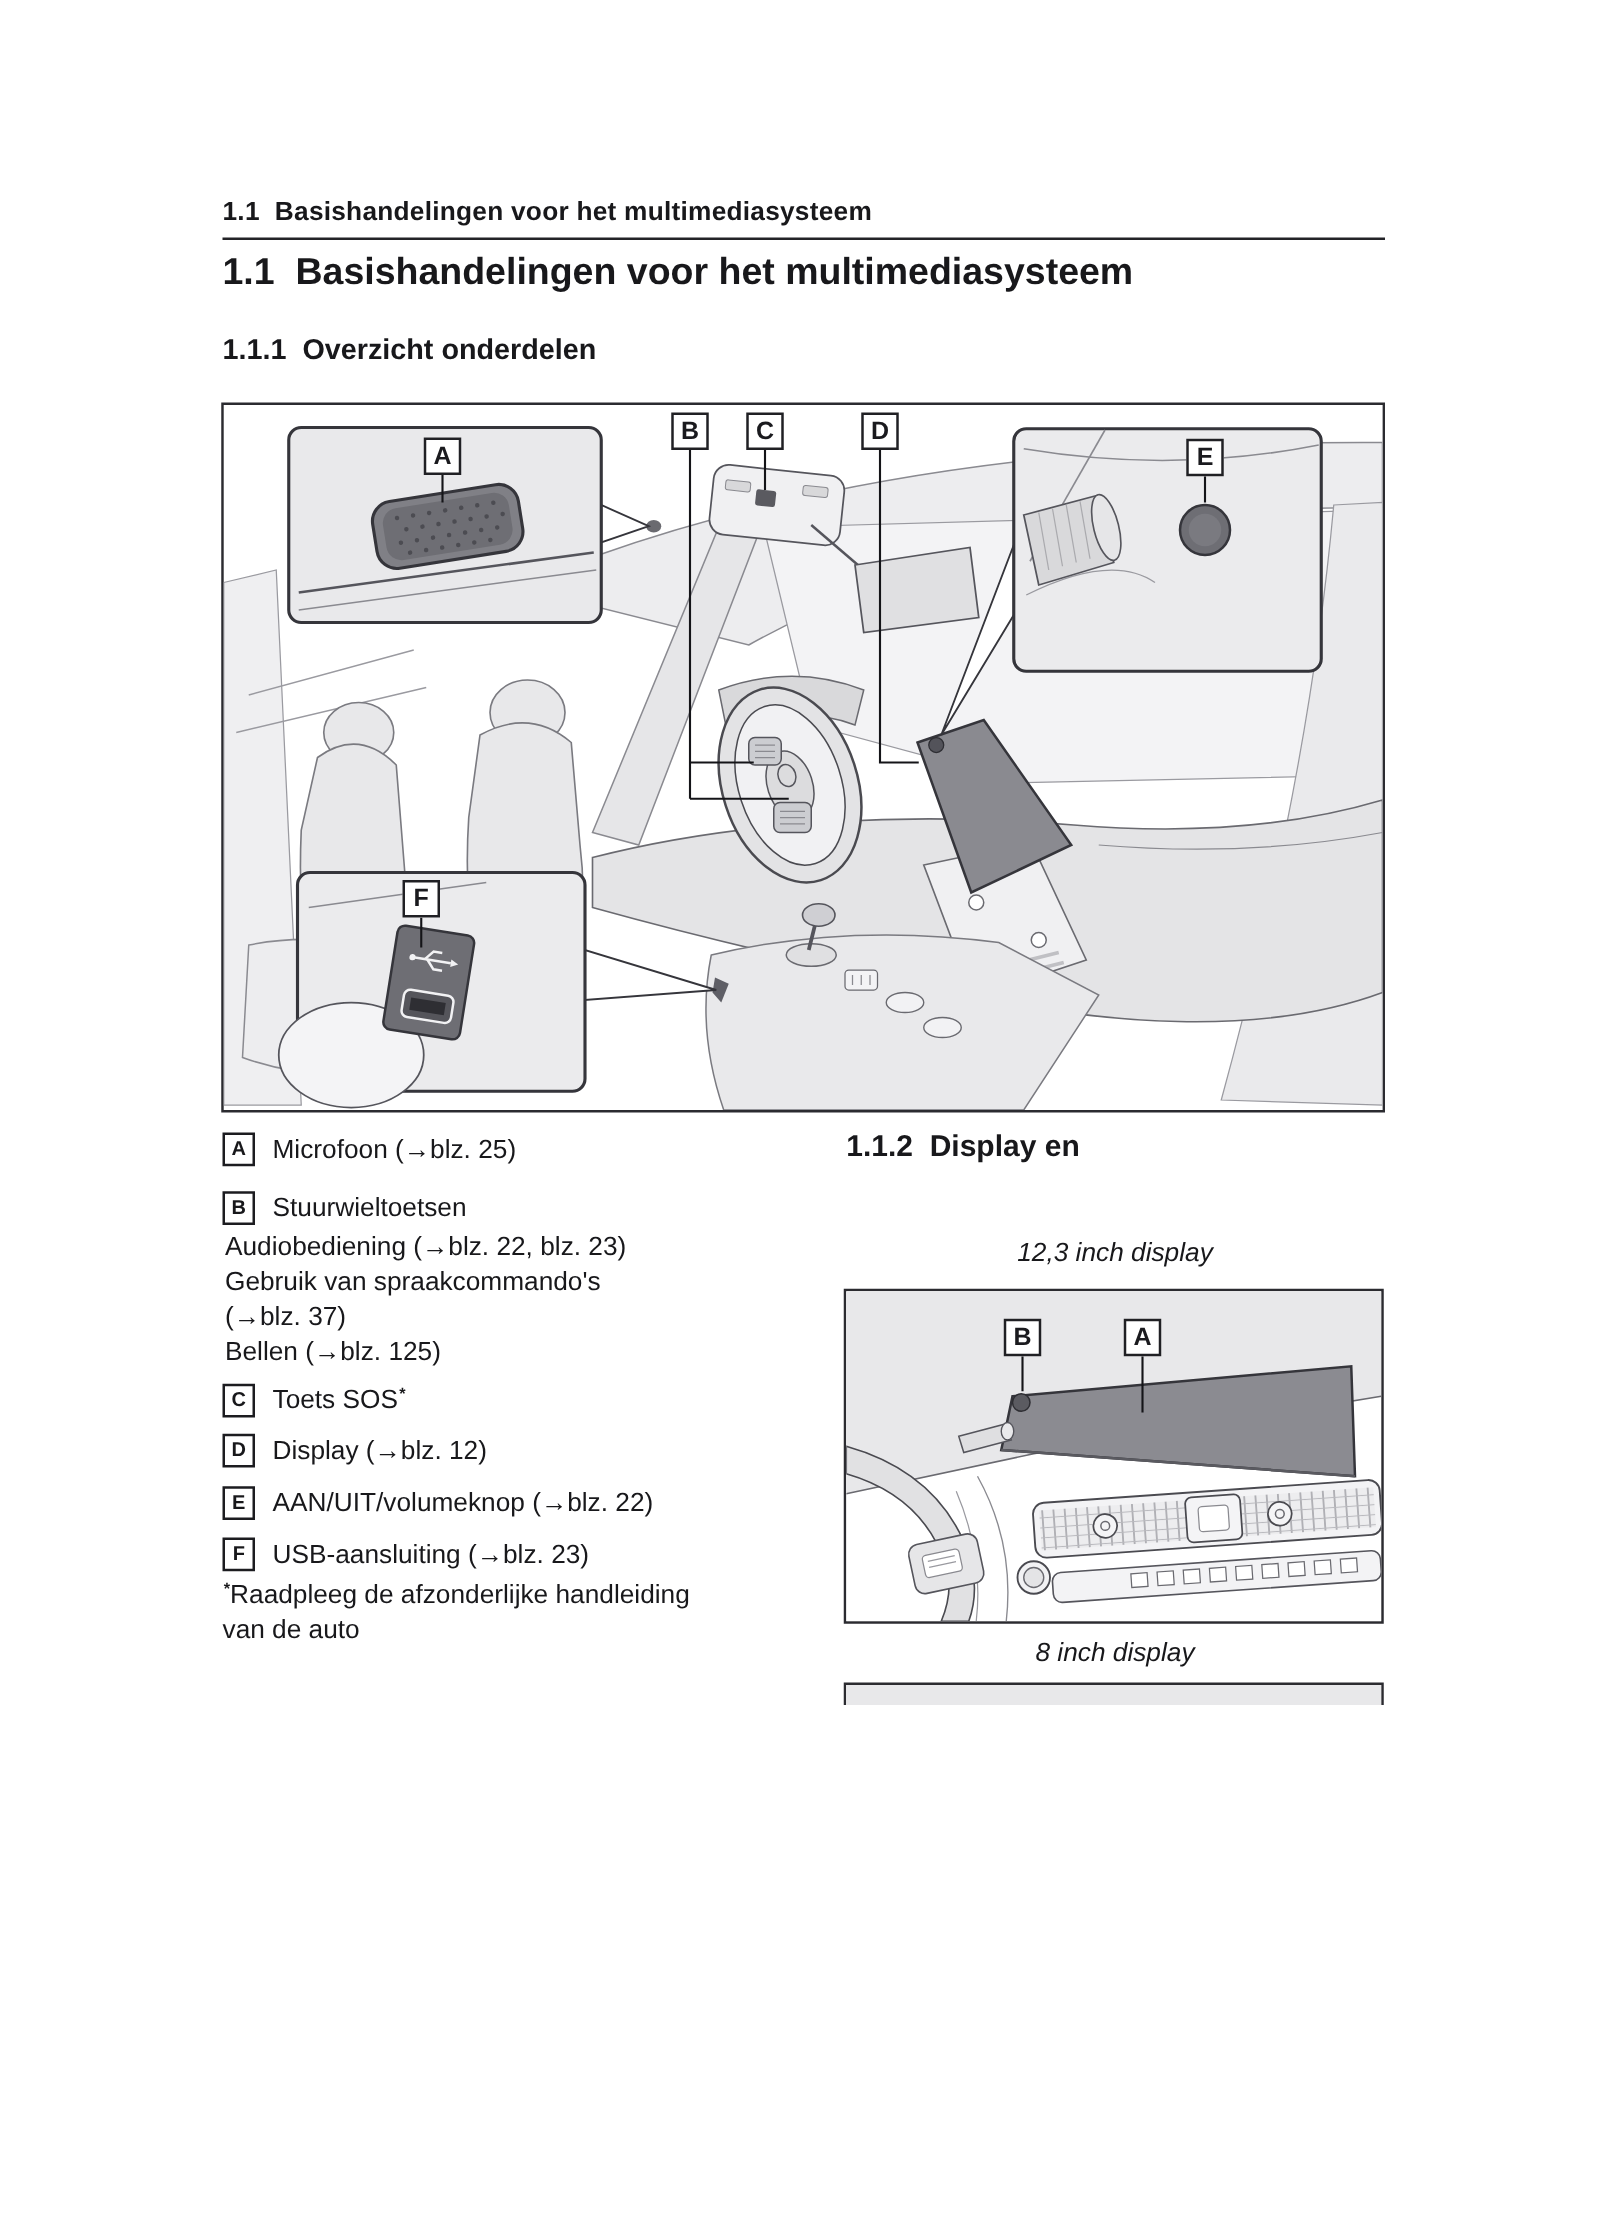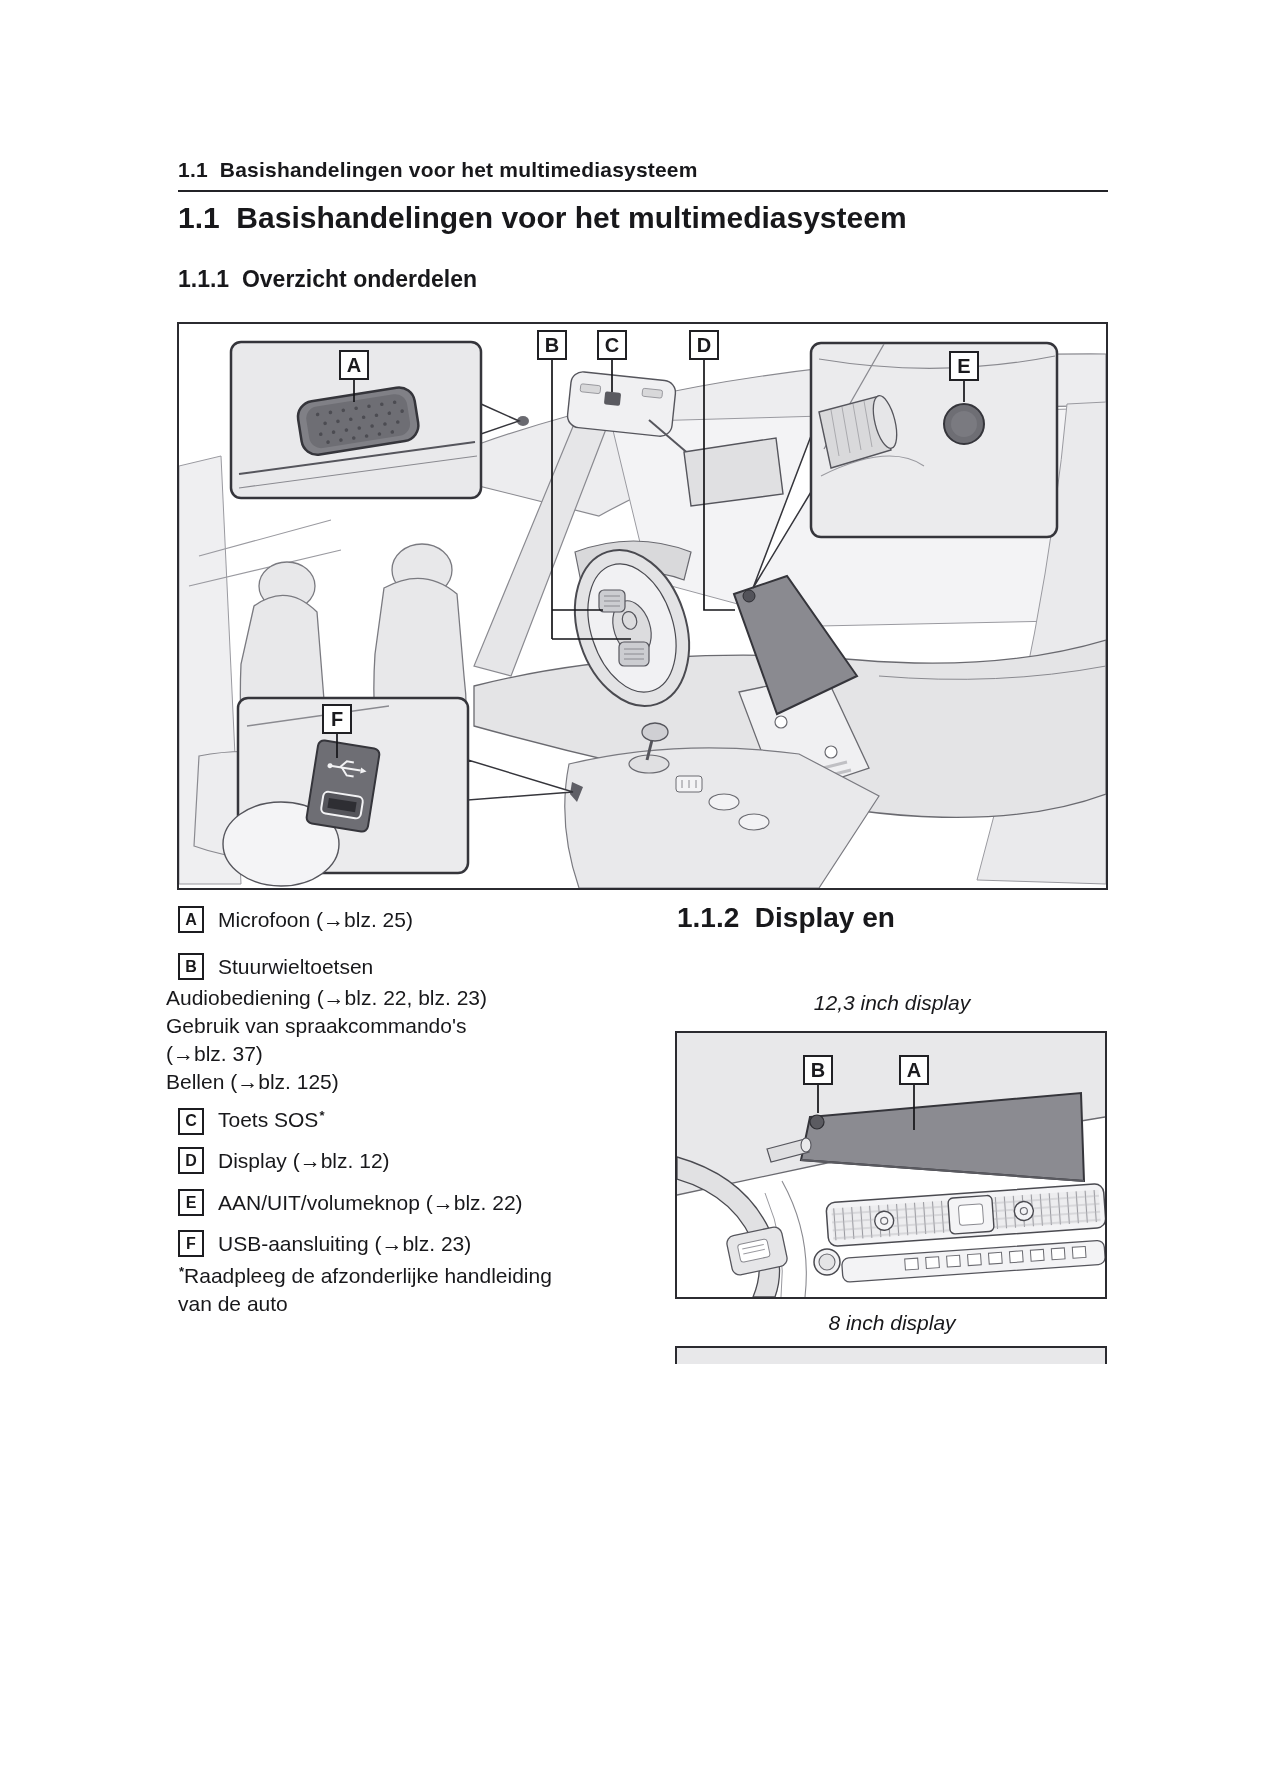--- a/index.html
+++ b/index.html
@@ -15,24 +15,24 @@
   .fig-sub{left:675px;top:1031px;width:432px;height:268px;}
   .fig-sub8{left:675px;top:1346px;width:432px;height:272px;}
   .figure svg{position:absolute;left:0;top:0;width:100%;height:100%;}
   .callout{position:absolute;width:30px;height:30px;box-sizing:border-box;border:2px solid #202024;
            background:#fff;display:flex;align-items:center;justify-content:center;
            font-size:20px;font-weight:600;color:#1a1a1e;}
   .parts-row{left:178px;display:flex;align-items:center;gap:14px;}
   .letterbox{width:26px;height:27px;box-sizing:border-box;border:2px solid #1c1c20;background:#fff;
              display:flex;align-items:center;justify-content:center;font-size:16px;font-weight:700;flex:0 0 auto;}
   .parts-text{font-size:21px;line-height:27px;white-space:nowrap;}
-  .cont-line{left:166px;font-size:21px;line-height:28px;white-space:nowrap;}
+  .cont-line{left:180px;font-size:21px;line-height:28px;white-space:nowrap;}
   .sup{font-size:13px;position:relative;top:-7px;margin-left:1px;font-weight:700;}
   .note{left:178px;font-size:21px;line-height:28px;white-space:nowrap;}
-  .h-display{left:677px;width:436px;font-size:28px;font-weight:700;line-height:30px;}
+  .h-display{left:677px;width:436px;font-size:24px;font-weight:700;line-height:30px;}
   .caption{left:677px;width:430px;font-size:21px;font-style:italic;font-weight:500;text-align:center;}
   .page-number{left:178px;top:1645px;font-size:21px;font-weight:700;}
 </style>
 </head>
 <body>
 
 <div id="page">
 
   <div class="abs running-header">1.1&nbsp; Basishandelingen voor het multimediasysteem</div>
   <div class="abs header-rule"></div>

